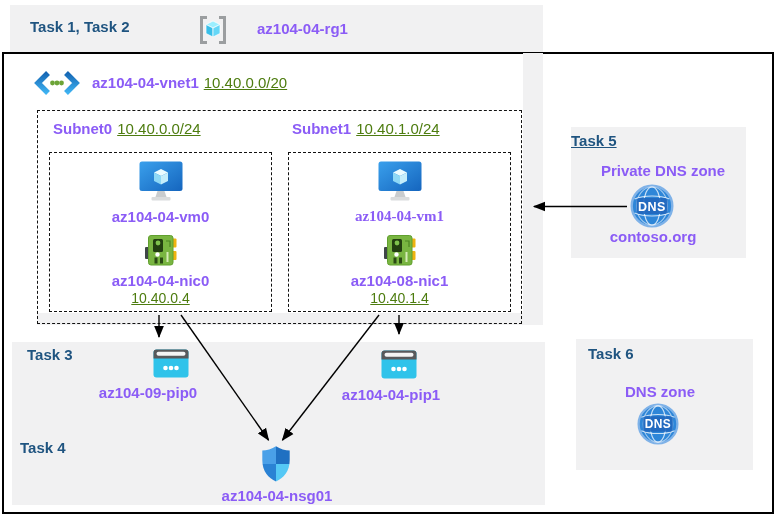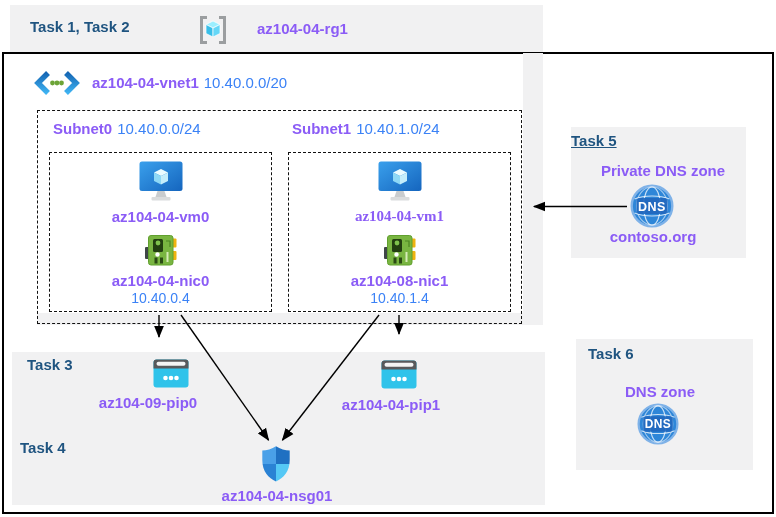--- a/index.html
+++ b/index.html
@@ -4,21 +4,21 @@
 <style>
   html,body{margin:0;padding:0;background:#fff;}
   #stage{position:relative;width:776px;height:517px;background:#fff;
          font-family:"Liberation Sans",sans-serif;overflow:hidden;padding-left:37px;}
   .abs{position:absolute;}
   .band{position:absolute;background:#F1F1F2;}
   .frame{position:absolute;left:2px;top:52px;width:768px;height:458px;
          border:2px solid #000;pointer-events:none;}
   .task-label{position:absolute;font-size:15px;font-weight:bold;color:#1F5480;white-space:nowrap;}
   .name{font-size:15px;font-weight:bold;color:#8b5cf6;white-space:nowrap;}
-  .plain{font-size:14px;color:#3b82f6;white-space:nowrap;}
+  .plain{font-size:14px;color:#4d7c0f;white-space:nowrap;text-decoration:underline;}
   .dashed{position:absolute;border:1.5px dashed #111;}
   .center{text-align:center;}
   .titlerow{position:absolute;display:flex;align-items:baseline;gap:5px;justify-content:space-between;}
   svg text{font-family:"Liberation Sans",sans-serif;}
 </style>
 </head>
 <body>
 
 <div id="stage">
 
@@ -127,21 +127,21 @@
       <circle cx="13" cy="8" r="2.4" fill="#7FC24C"></circle>
       <circle cx="12.5" cy="19.5" r="2.2" fill="#fff"></circle>
       <rect x="9.5" y="22.5" width="3" height="6" fill="#2A4A14"></rect>
       <rect x="15" y="22.5" width="3" height="6" fill="#2A4A14"></rect>
       <rect x="21.5" y="17" width="2" height="10" fill="#D6ECB8"></rect>
     </svg>
     <div class="name abs center" style="left:0;right:0;top:119px;">az104-08-nic1</div>
     <div class="plain abs center" style="left:0;right:0;top:137px;">10.40.1.4</div>
   </div>
 
-  <div class="band" style="left:12px;top:342px;width:533px;height:93px;margin-top:10px;">
+  <div class="band" style="left:12px;top:342px;width:533px;height:93px;">
     <div class="task-label" style="left:15px;top:4px;">Task 3</div>
     <svg class="abs" style="left:141px;top:7px;" width="36" height="29" viewBox="0 0 36 29">
       <rect x="0.5" y="0.5" width="35" height="28" rx="3" fill="#2FC3EA"></rect>
       <path d="M0.5,9.5 V3.5 a3,3 0 0 1 3,-3 h29 a3,3 0 0 1 3,3 V9.5 Z" fill="#58595B"></path>
       <rect x="3.5" y="2.8" width="29" height="4" rx="2" fill="#F4F4F4"></rect>
       <circle cx="12.5" cy="19" r="2.3" fill="#fff"></circle>
       <circle cx="18" cy="19" r="2.3" fill="#fff"></circle>
       <circle cx="23.5" cy="19" r="2.3" fill="#fff"></circle>
     </svg>
     <div class="name abs center" style="left:56px;width:160px;top:42px;">az104-09-pip0</div>

